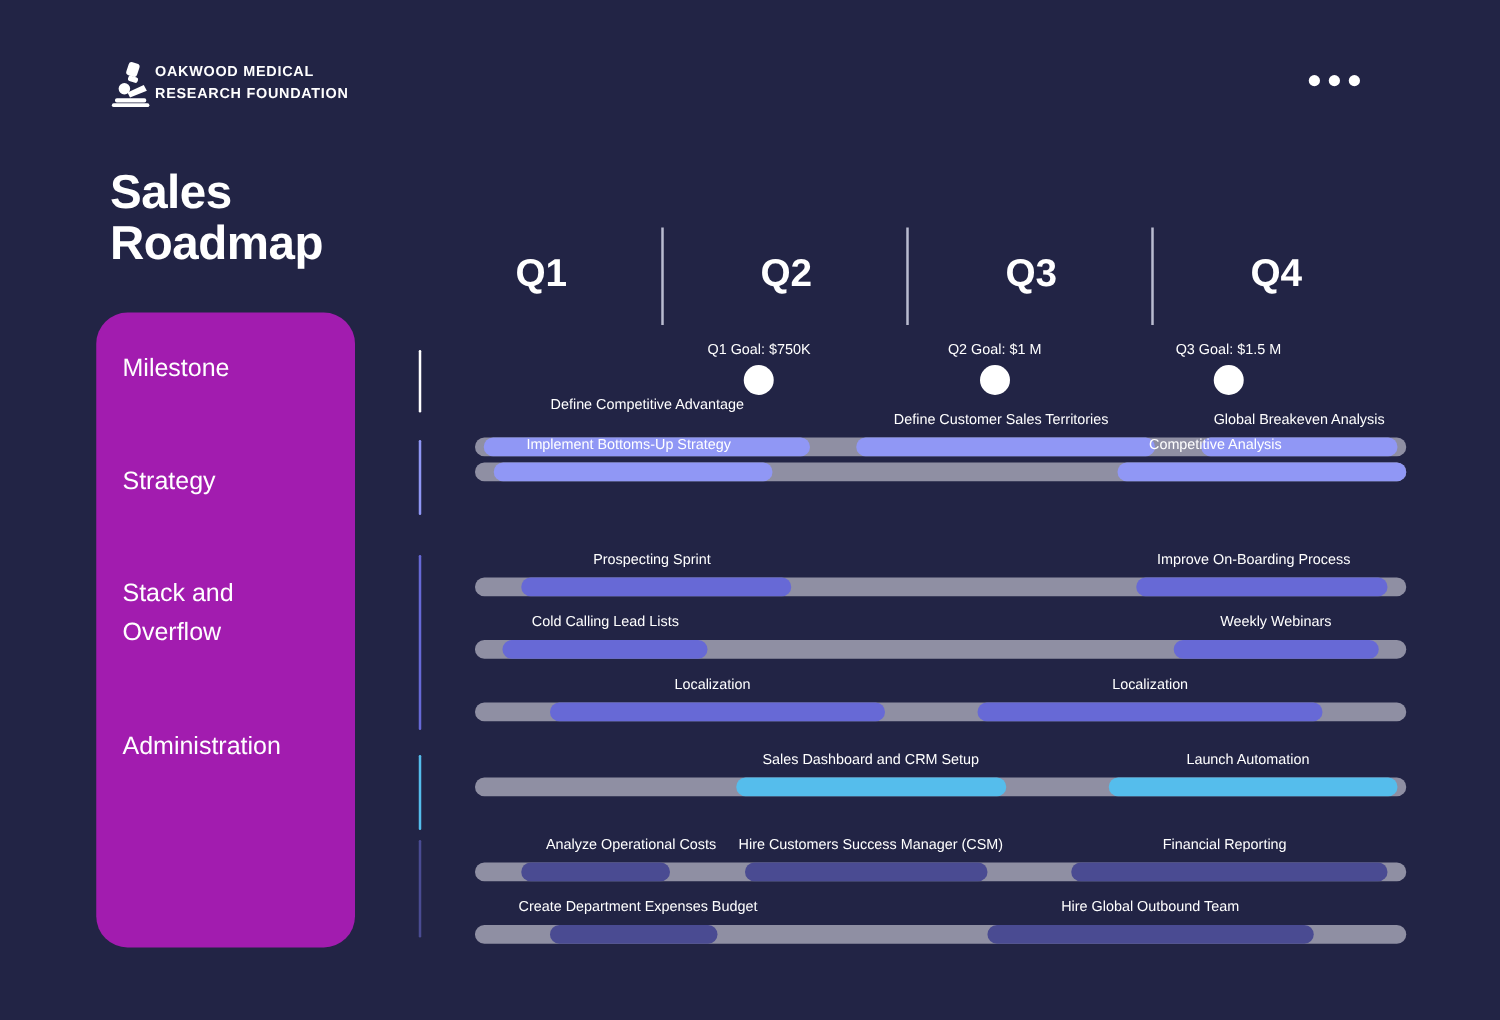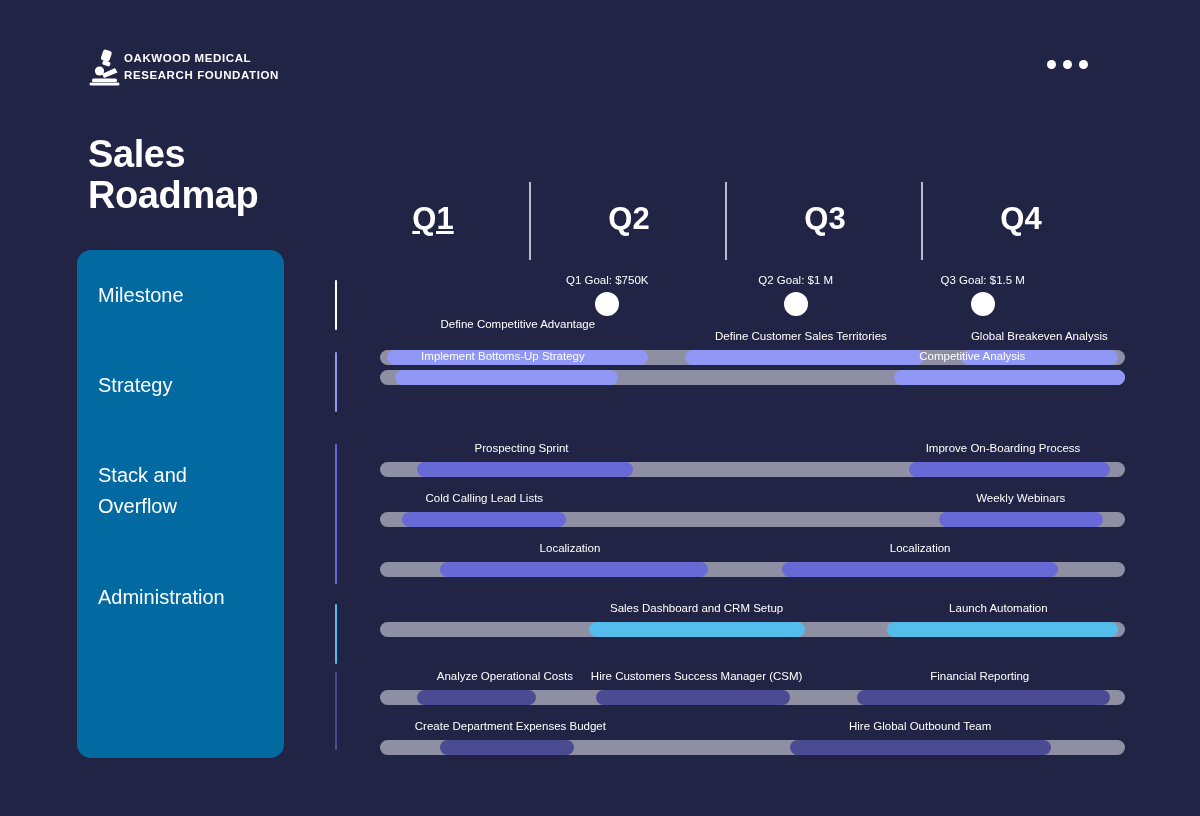--- a/index.html
+++ b/index.html
@@ -56,22 +56,22 @@
     white-space: pre-line;
   }
 
   
   #sidebar {
     position: absolute;
     left: 77px;
     top: 250px;
     width: 207px;
     height: 508px;
-    background: #0369a1;
-    border-radius: 14px;
+    background: #a21caf;
+    border-radius: 25px;
     padding: 30px 0 0 21px;
   }
   .sidebar-item {
     color: #ffffff;
     font-size: 20px;
     line-height: 1.55;
     white-space: pre-line;
     font-weight: normal;
   }
   .sidebar-item.h-milestone { height: 90px; }
@@ -191,21 +191,21 @@
 
 <div id="sidebar">
     <div class="sidebar-item h-milestone">Milestone</div>
     <div class="sidebar-item h-strategy">Strategy</div>
     <div class="sidebar-item h-stack">Stack and
 Overflow</div>
     <div class="sidebar-item h-admin">Administration</div>
   </div>
 
 <div id="quarters">
-    <div class="q-col" style="left: 0px; text-decoration: underline;">Q1</div>
+    <div class="q-col" style="left: 0px;">Q1</div>
     <div class="q-col" style="left: 196px;">Q2</div>
     <div class="q-divider" style="left: 194px; background: rgb(185, 187, 207);"></div>
     <div class="q-col" style="left: 392px;">Q3</div>
     <div class="q-divider" style="left: 390px; background: rgb(185, 187, 207);"></div>
     <div class="q-col" style="left: 588px;">Q4</div>
     <div class="q-divider" style="left: 586px; background: rgb(185, 187, 207);"></div>
   </div>
 
 <div id="timeline">
     <div class="group" style="position: absolute; left: 0px; top: 0px; width: 790px;">

